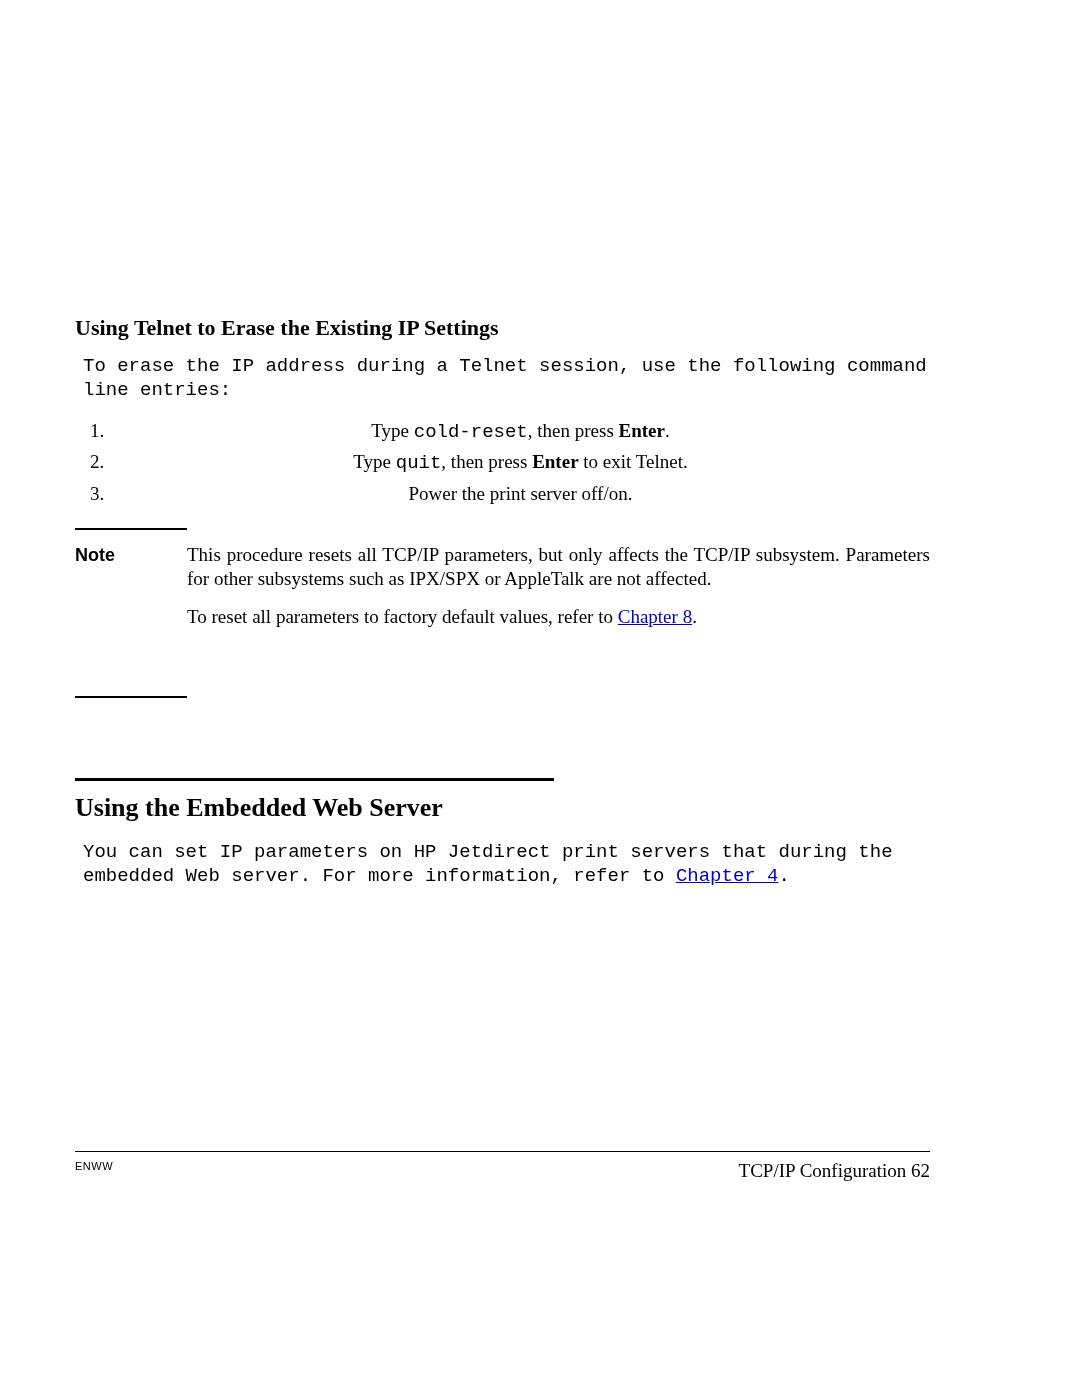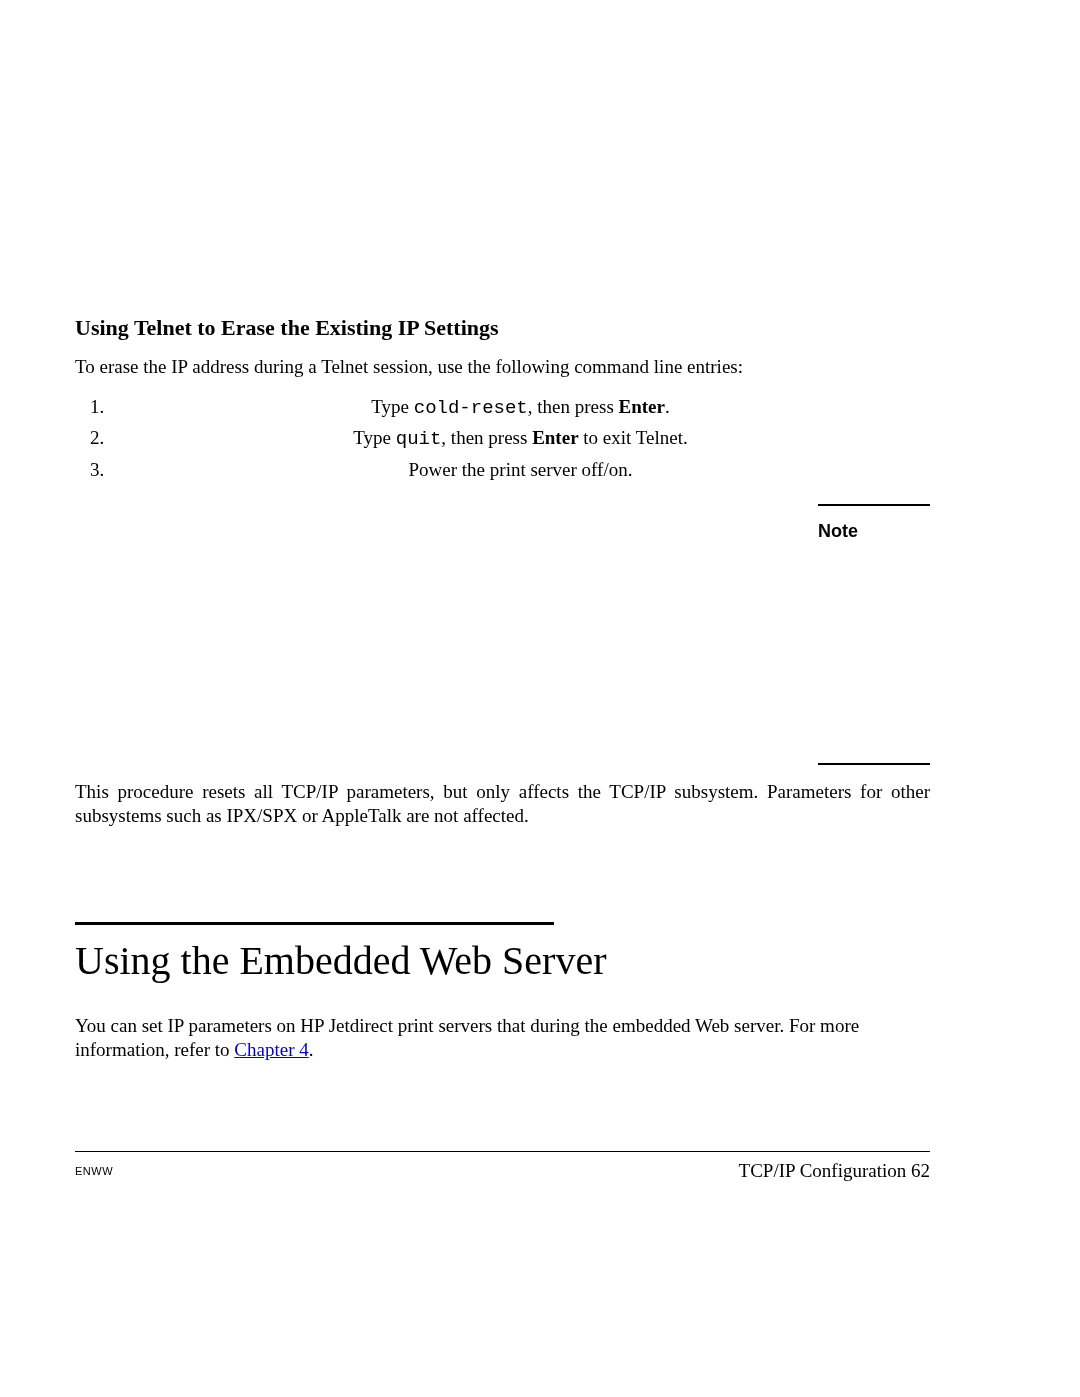--- a/index.html
+++ b/index.html
@@ -21,21 +21,22 @@
   }
   .subheading {
     font-family: "Century Schoolbook", Georgia, serif;
     font-weight: bold;
     font-size: 22px;
     margin: 0 0 14px 0;
   }
   .body-text {
     font-size: 19px;
     line-height: 1.25;
-    margin: 0 0 14px 0;
+    margin: 0 0 14px 8px;
+    font-family: Liberation Mono, monospace;
   }
   ol.steps {
     font-size: 19px;
     line-height: 1.5;
     margin: 0 0 20px 0;
     padding-left: 34px;
   }
   ol.steps li {
     padding-left: 2px;
     margin-bottom: 2px;
@@ -43,24 +44,23 @@
   }
   .mono {
     font-family: "Courier New", Courier, monospace;
     font-size: 19px;
   }
   .bold {
     font-weight: bold;
   }
   .note-block {
     display: flex;
-    align-items: flex-end;
+    align-items: flex-start;
     margin-top: 10px;
     margin-bottom: 40px;
-    flex-direction: column;
   }
   .note-label {
     width: 112px;
     flex: 0 0 112px;
     font-family: Arial, Helvetica, sans-serif;
     font-weight: bold;
     font-size: 18px;
     border-top: 2px solid #000;
     border-bottom: 2px solid #000;
     padding: 15px 0 130px 0;
@@ -77,39 +77,39 @@
     text-decoration: underline;
   }
   .section-rule {
     border: none;
     border-top: 3px solid #000;
     margin: 80px 0 12px 0;
     width: 56%;
   }
   .main-heading {
     font-family: "Century Schoolbook", Georgia, serif;
-    font-weight: normal;
-    font-size: 40px;
-    margin: 0 0 30px 0;
+    font-weight: bold;
+    font-size: 26px;
+    margin: 0 0 18px 0;
   }
   .footer {
     position: absolute;
     left: 75px;
     right: 150px;
     bottom: 215px;
   }
   .footer-rule {
     border: none;
     border-top: 1.5px solid #000;
     margin: 0 0 8px 0;
   }
   .footer-row {
     display: flex;
     justify-content: space-between;
-    align-items: center;
+    align-items: flex-start;
     font-size: 19px;
     gap: 25px;
   }
   .footer-left {
     font-family: Arial, Helvetica, sans-serif;
     font-size: 11px;
     letter-spacing: 0.5px;
   }
   .footer-right {
     font-size: 19px;
@@ -134,20 +134,23 @@
       </li>
       <li>
         <span>Power the print server off/on.</span>
       </li>
     </ol>
 
     <div class="note-block">
       <div class="note-label">Note</div>
       <div class="note-body">
         <p>This procedure resets all TCP/IP parameters, but only affects the TCP/IP subsystem. Parameters for other subsystems such as IPX/SPX or AppleTalk are not affected.</p>
+        <p>
+          <span>To reset all parameters to factory default values, refer to </span><a href="#" class="link">Chapter 8</a><span>.</span>
+        </p>
       </div>
     </div>
 
     <hr class="section-rule">
 
     <h2 class="main-heading">Using the Embedded Web Server</h2>
 
     <p class="body-text">
       <span>You can set IP parameters on HP Jetdirect print servers that during the embedded Web server. For more information, refer to </span><a href="#" class="link">Chapter 4</a><span>.</span>
     </p>

